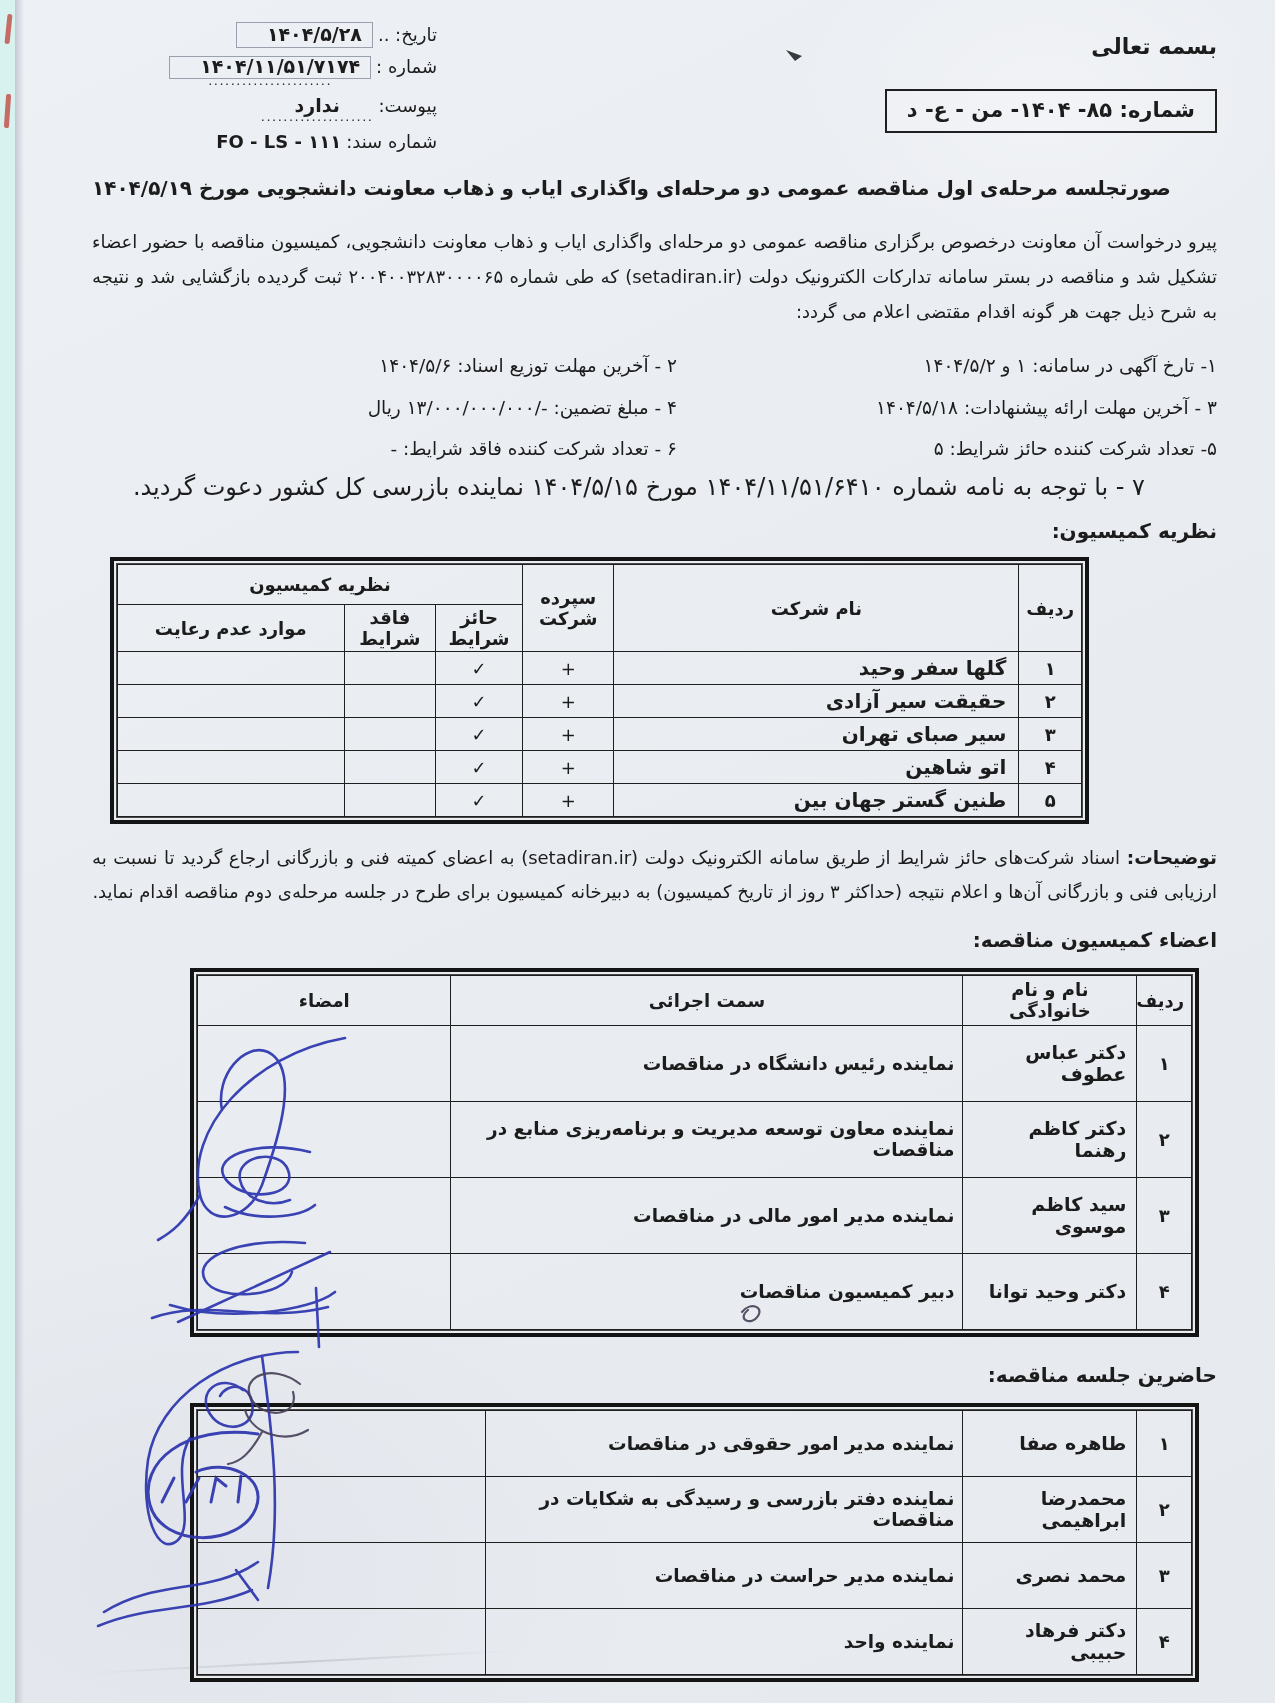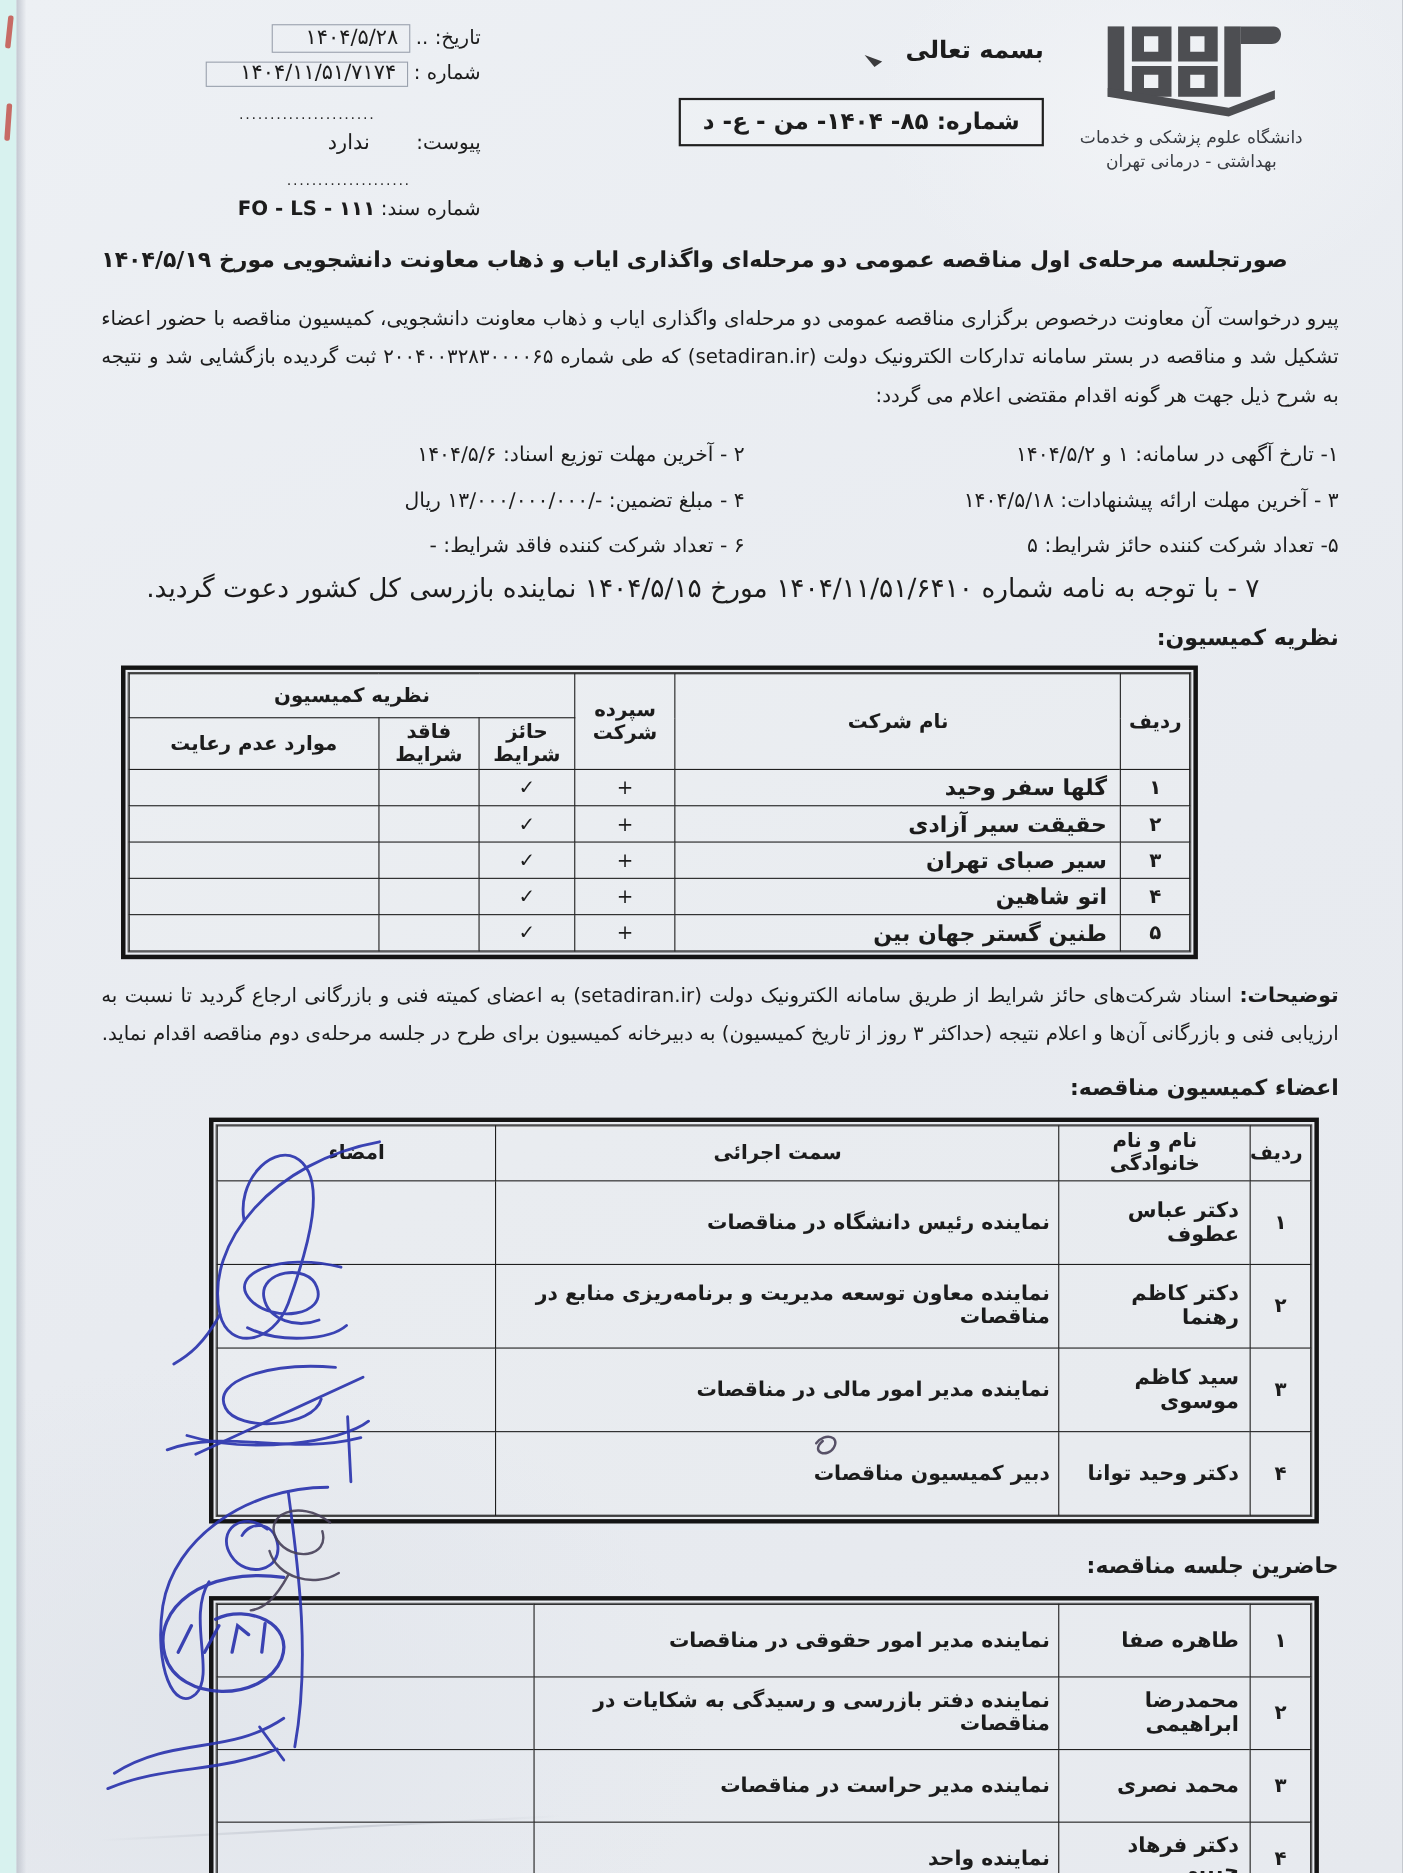--- a/index.html
+++ b/index.html
@@ -23,23 +23,23 @@
   .lh{display:flex;align-items:flex-start;}
   .lh-logo{width:268px;text-align:center;}
   .lh-logo svg{display:block;margin:4px auto 2px;}
   .logo-cap{font-size:15.5px;line-height:1.45;color:#393c42;}
   .lh-center{flex:1;text-align:right;}
   .bismillah{font-weight:bold;font-size:22px;margin-top:20px;}
   .refbox{display:inline-block;border:2px solid #1f1f1f;padding:7px 20px 9px;margin-top:30px;
     font-weight:bold;font-size:21px;background:rgba(255,255,255,.12);}
   .lh-meta{width:345px;padding-top:8px;font-size:18px;}
   .meta-line{display:flex;align-items:baseline;margin-bottom:8px;gap:5px;}
-  .stamped{font-weight:normal;font-size:19px;white-space:nowrap;}
+  .stamped{font-weight:bold;font-size:19px;white-space:nowrap;}
   .sbox{border:1px solid #9aa1ad;padding:0 10px 2px 30px;}
-  .stack{display:inline-flex;flex-direction:column;align-items:center;line-height:1;gap:24px;}
+  .stack{display:inline-flex;flex-direction:column;align-items:center;line-height:1;}
   .dots{font-size:13px;color:#2a2a2a;letter-spacing:1.5px;margin-top:-5px;}
   .ltr{direction:ltr;unicode-bidi:isolate;font-weight:bold;}
 
   
   .title{margin-top:16px;text-align:left;font-weight:bold;font-size:20px;}
   .intro{margin-top:24px;font-size:18px;line-height:1.95;text-align:justify;}
   .items{margin-top:20px;display:grid;grid-template-columns:48% 52%;row-gap:8px;font-size:18.5px;line-height:1.8;}
   .item7{margin-top:8px;padding-right:72px;font-size:24px;}
   .hd{margin-top:18px;font-weight:bold;font-size:20px;}
 
@@ -74,38 +74,20 @@
   <div class="scan-strip"></div>
   <div class="scan-shade"></div>
   <div class="red-mark" style="left:6px;top:14px;height:30px;transform:rotate(6deg);"></div>
   <div class="red-mark" style="left:5px;top:94px;height:34px;transform:rotate(4deg);"></div>
   <div class="crease"></div>
 
   <div class="content">
 
     <div class="lh">
 
-      <div class="lh-logo">
-        <svg width="168" height="94" viewBox="0 0 168 94" aria-hidden="true">
-          <g fill="#4d4e52" fill-rule="evenodd">
-            <rect x="8" y="6" width="15" height="64"></rect>
-            <path d="M30 6h36v32h-36z M41 15h13v14h-13z"></path>
-            <path d="M30 42h36v28h-36z M41 50h13v12h-13z"></path>
-            <path d="M72 6h36v32h-36z M83 15h13v14h-13z"></path>
-            <path d="M72 42h36v28h-36z M83 50h13v12h-13z"></path>
-            <rect x="114" y="6" width="15" height="64"></rect>
-            <path d="M129 6h30c9 0 9 16 -2 16h-28z"></path>
-            <path d="M8 70 L118 88 L160 72 L160 64 L118 80 L8 62 Z"></path>
-          </g>
-        </svg>
-        <div class="logo-cap">
-          <div>دانشگاه علوم پزشکی و خدمات</div>
-          <div>بهداشتی - درمانی تهران</div>
-        </div>
-      </div>
 
       <div class="lh-center">
         <div class="bismillah">بسمه تعالی</div>
         <div class="refbox">شماره: ۸۵- ۱۴۰۴- من - ع- د</div>
       </div>
 
       <div class="lh-meta">
         <div class="meta-line">
           <span>تاریخ: ..</span>
           <span class="stamped sbox">۱۴۰۴/۵/۲۸</span>

